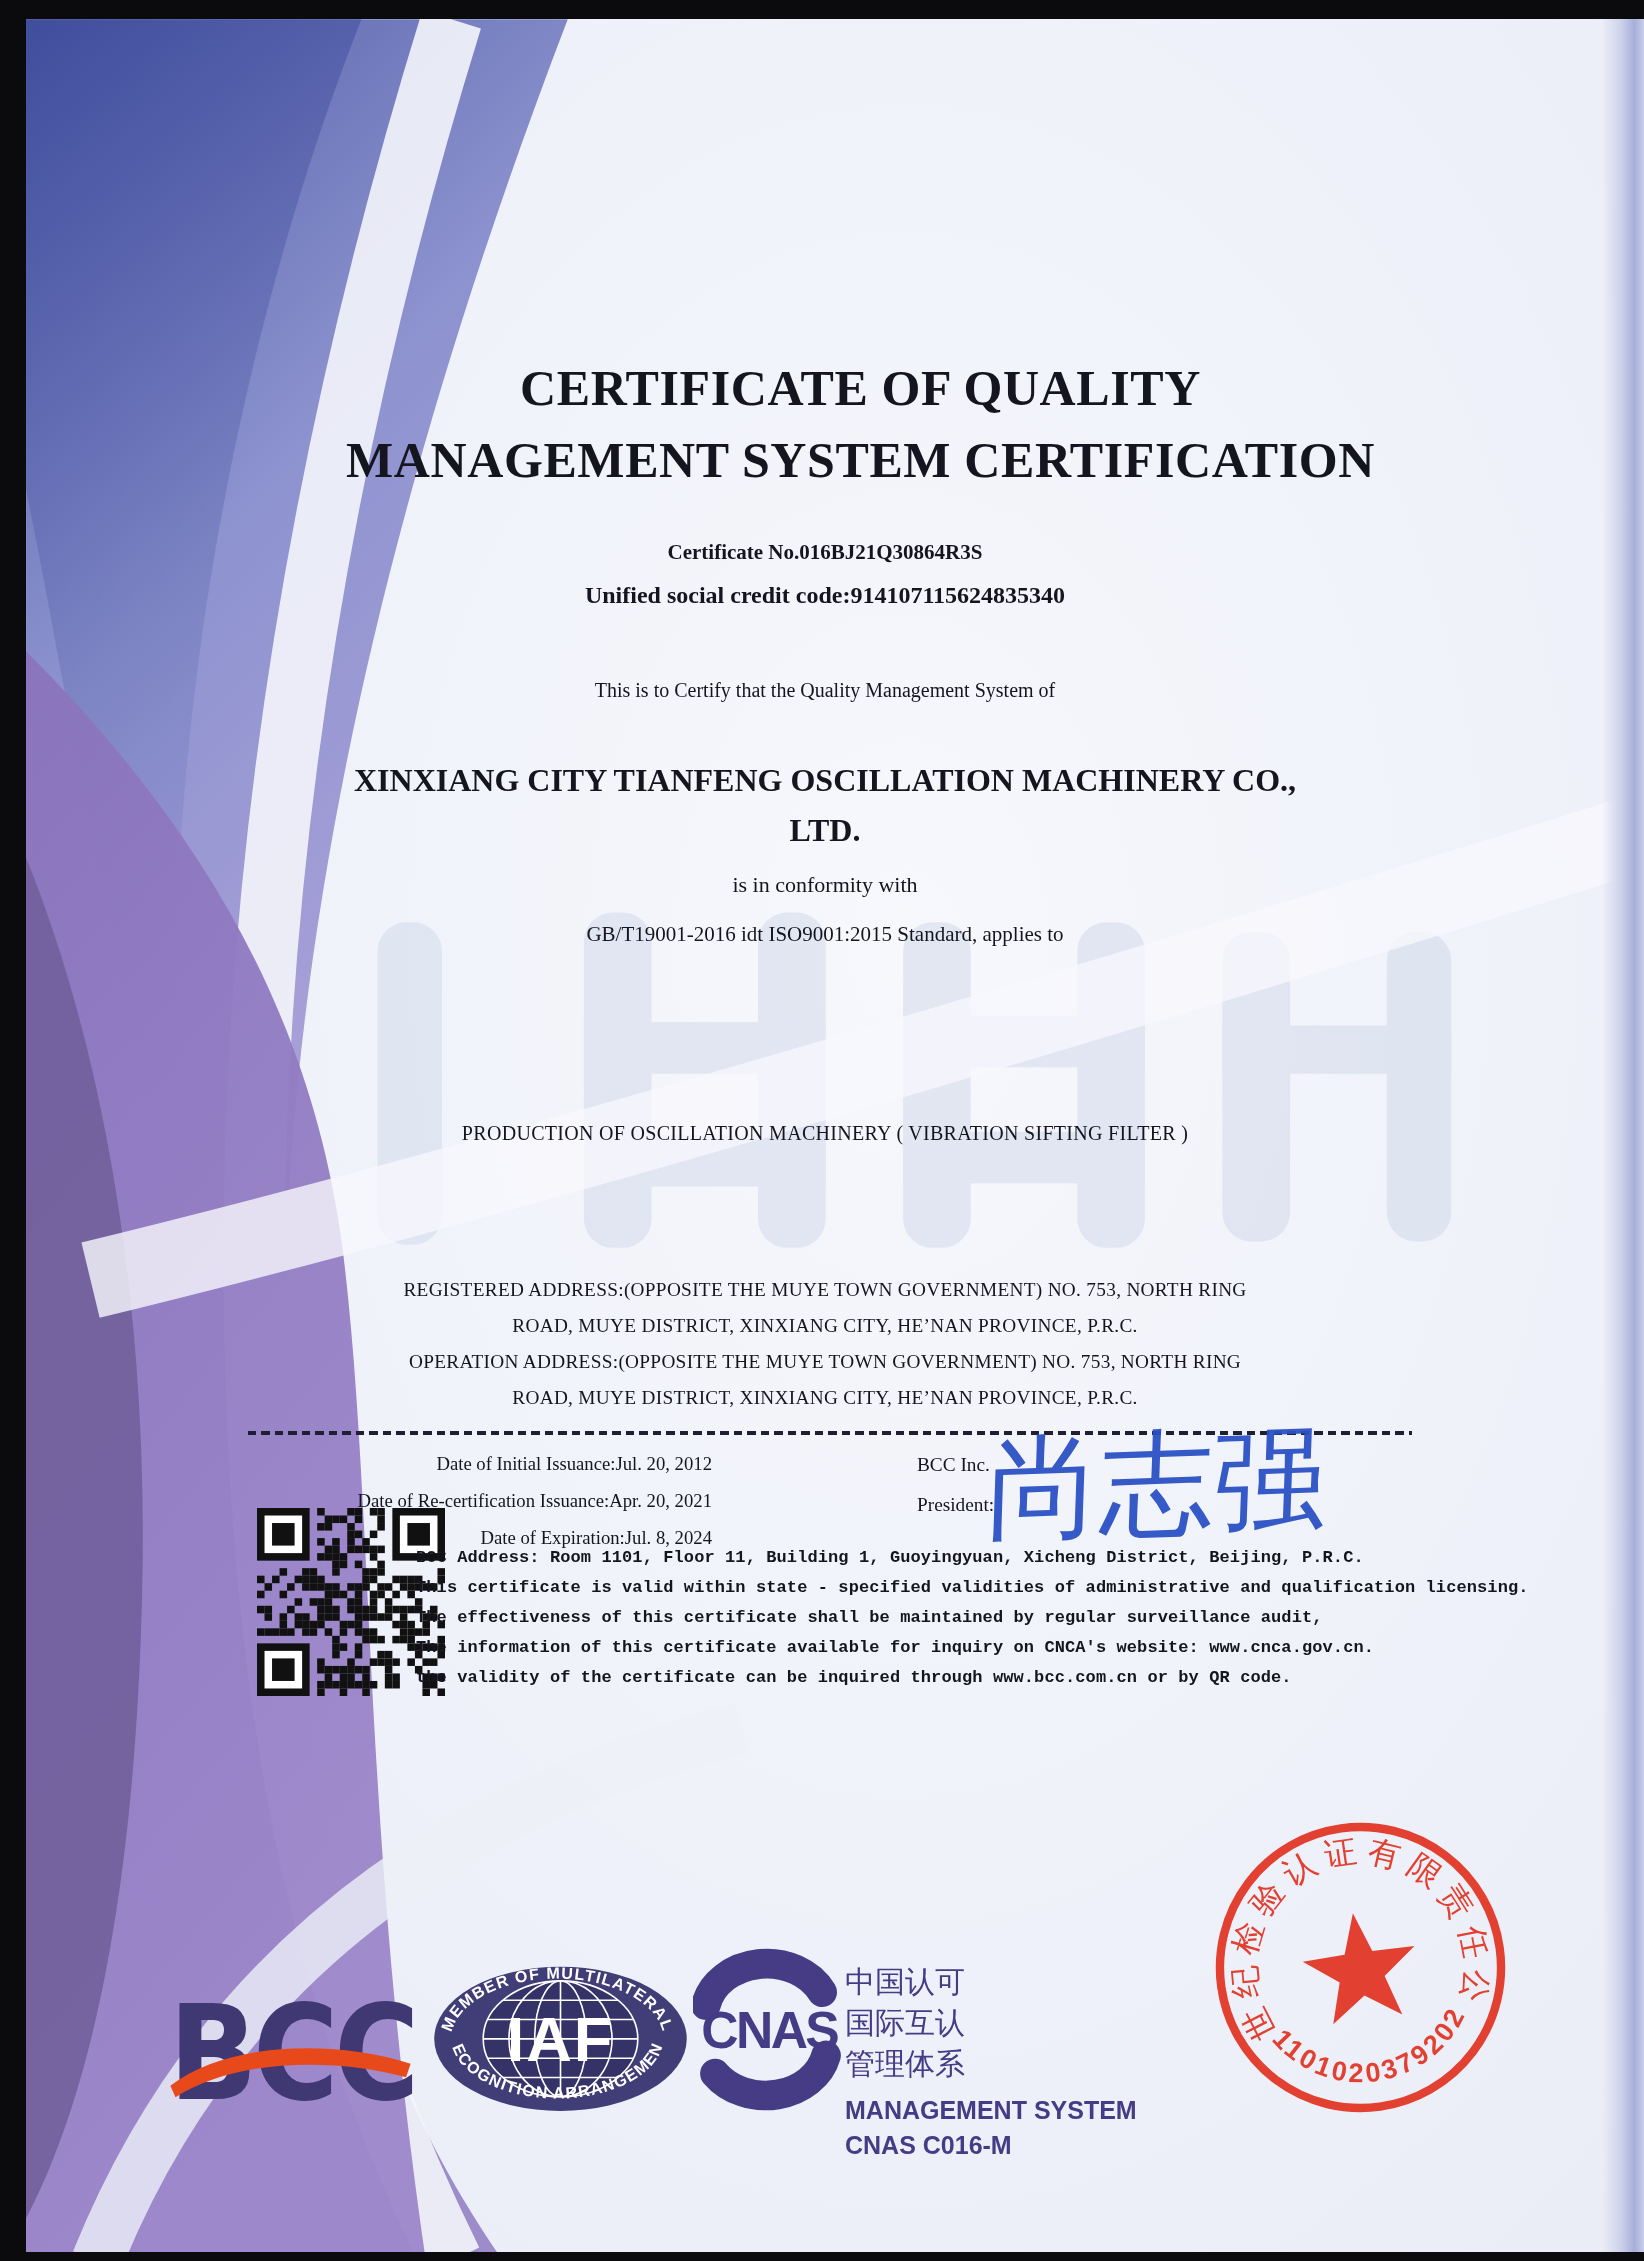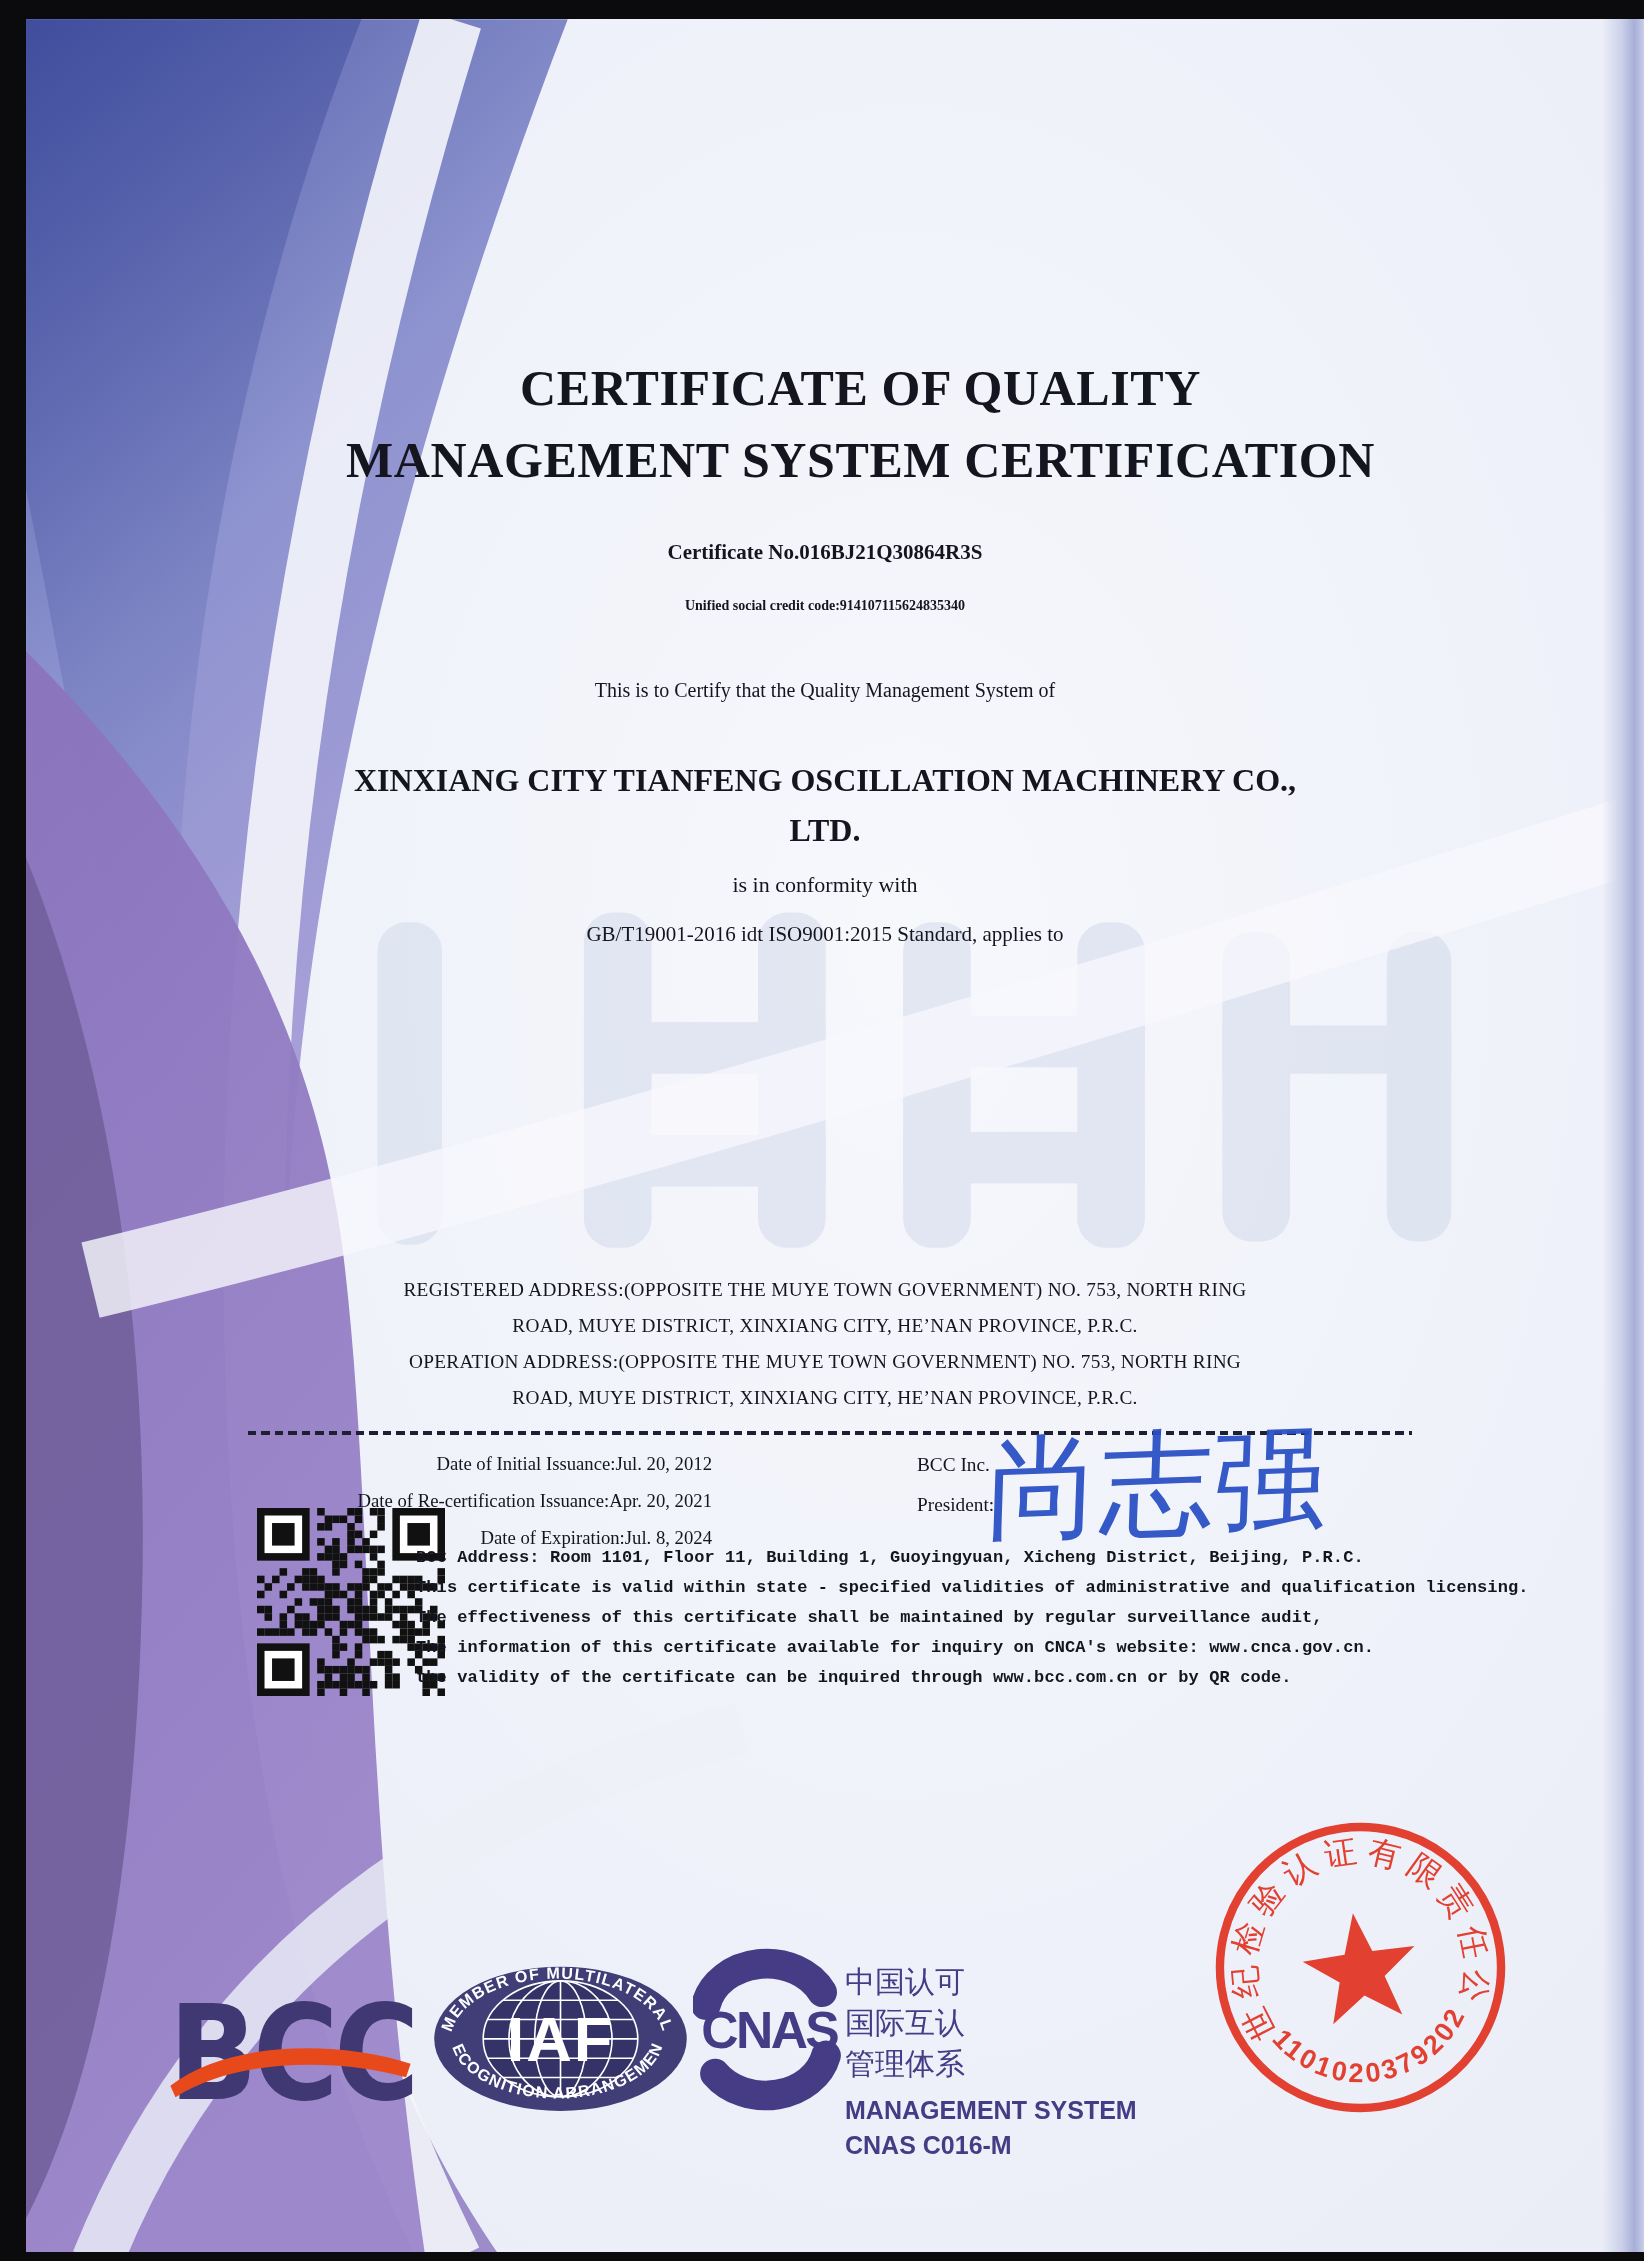--- a/index.html
+++ b/index.html
@@ -13,21 +13,21 @@
   .edge-top{left:0;top:0;width:1645px;height:19.3px;}
   .edge-left{left:0;top:0;width:26px;height:2261px;}
   .edge-bottom{left:0;top:2252px;width:1645px;height:9px;}
   .right-strip{right:0;top:0;width:43px;height:2261px;z-index:2;
     background:linear-gradient(to right, rgba(238,240,248,0) 0%, #ccd1ea 45%, #a8afd8 75%, #bcc2e2 90%, #cfd4ec 100%);}
 
   .center-block{left:0;width:1610px;text-align:center;padding-left:20px;}
   .title-block{left:77px;width:1567px;text-align:center;top:352px;line-height:72px;
     font-size:50px;font-weight:bold;letter-spacing:0.6px;}
   .certno{top:540px;font-size:21px;font-weight:bold;}
-  .creditcode{top:598px;font-size:14px;font-weight:bold;}
+  .creditcode{top:582px;font-size:24px;font-weight:bold;}
   .certify{top:679px;font-size:20px;}
   .company{top:755px;font-size:32px;font-weight:bold;line-height:50px;}
   .conformity{top:872px;font-size:22px;}
   .standard{top:922px;font-size:21px;}
   .scope{top:1122px;font-size:20px;letter-spacing:0.3px;}
   .addresses{top:1272px;font-size:19.3px;line-height:36px;letter-spacing:0.3px;}
 
   .dashline{left:248px;top:1431px;width:1164px;height:3.9px;z-index:5;
     background:repeating-linear-gradient(90deg,#1f1f33 0 8.4px,transparent 8.4px 13.5px);}
 
@@ -107,20 +107,21 @@
   <div class="abs content center-block creditcode">Unified social credit code:914107115624835340</div>
   <div class="abs content center-block certify">This is to Certify that the Quality Management System of</div>
 
   <div class="abs content center-block company">
     <div>XINXIANG CITY TIANFENG OSCILLATION MACHINERY CO.,</div>
     <div>LTD.</div>
   </div>
 
   <div class="abs content center-block conformity">is in conformity with</div>
   <div class="abs content center-block standard">GB/T19001-2016 idt ISO9001:2015 Standard, applies to</div>
+  <div class="abs content center-block scope">PRODUCTION OF OSCILLATION MACHINERY ( VIBRATION SIFTING FILTER )</div>
 
   <div class="abs content center-block addresses">
     <div>REGISTERED ADDRESS:(OPPOSITE THE MUYE TOWN GOVERNMENT) NO. 753, NORTH RING</div>
     <div>ROAD, MUYE DISTRICT, XINXIANG CITY, HE’NAN PROVINCE, P.R.C.</div>
     <div>OPERATION ADDRESS:(OPPOSITE THE MUYE TOWN GOVERNMENT) NO. 753, NORTH RING</div>
     <div>ROAD, MUYE DISTRICT, XINXIANG CITY, HE’NAN PROVINCE, P.R.C.</div>
   </div>
 
   <div class="abs dashline"></div>
 

